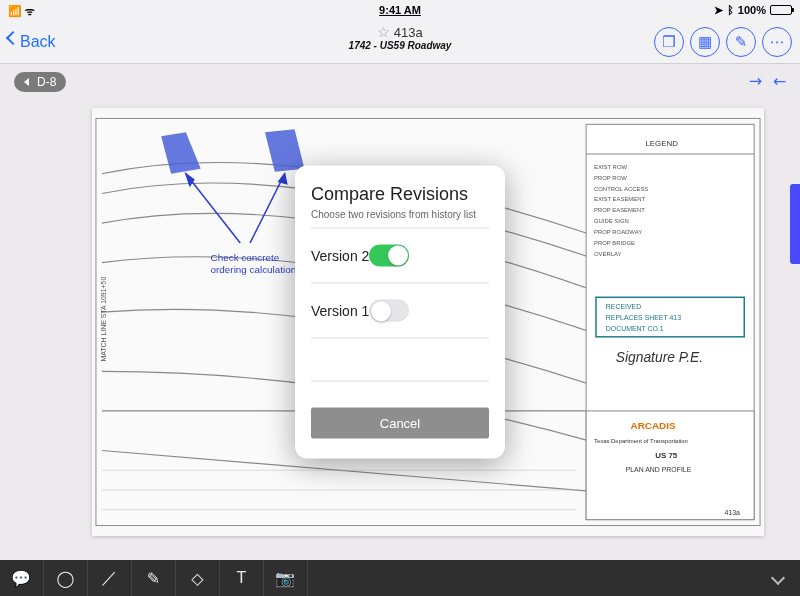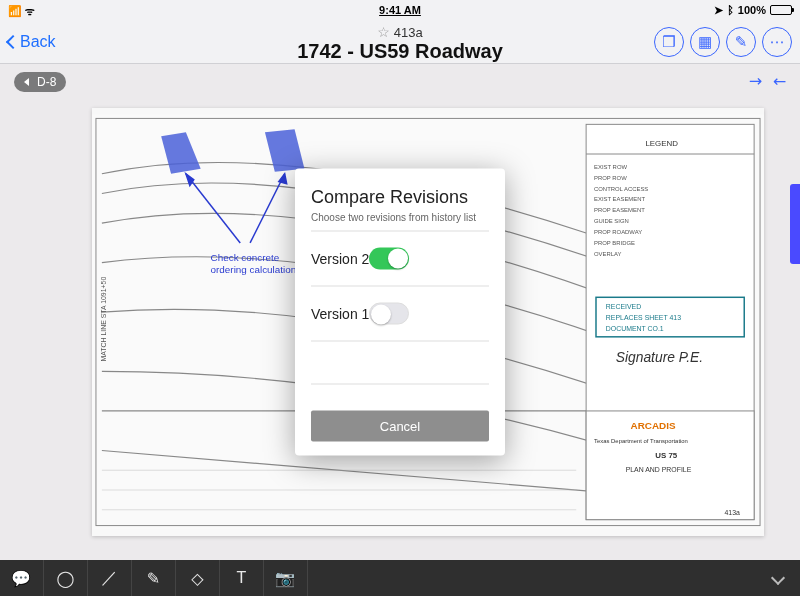--- a/index.html
+++ b/index.html
@@ -8,41 +8,41 @@
   
   .statusbar { height: 20px; display: flex; align-items: center; justify-content: space-between; padding: 0 8px; font-size: 11px; font-weight: 600; color: #000; }
   .statusbar .center { position: absolute; left: 50%; transform: translateX(-50%); text-decoration: underline; }
   .sb-right { display: flex; align-items: center; gap: 4px; }
   .battery { width: 22px; height: 10px; border: 1px solid #000; border-radius: 2px; position: relative; }
   .battery::after { content:""; position:absolute; right:-3px; top:2px; width:2px; height:4px; background:#000; border-radius:0 1px 1px 0;}
   .battery .fill { background:#000; width: 100%; height: 100%; }
 
   
   .navbar { height: 44px; display:flex; align-items:center; position:relative; border-bottom:1px solid #d0d0d4; padding:0 8px; }
-  .back-btn { color:#1f6fff; font-size:16px; display:flex; align-items:center; gap:2px; cursor:pointer; }
+  .back-btn { color:#1f6fff; font-size:16px; display:flex; gap:2px; cursor:pointer; }
   .chev-left { width:10px; height:10px; border-left:2px solid #1f6fff; border-bottom:2px solid #1f6fff; transform:rotate(45deg); }
   .nav-title { position:absolute; left:50%; top:4px; transform:translateX(-50%); text-align:center; }
   .nav-title .line1 { font-size:13px; color:#333; display:flex; align-items:center; justify-content:center; gap:4px;}
   .star { font-size:14px; color:#999; }
-  .nav-title .line2 { font-size:20px; font-weight:600; color:#111; }
+  .nav-title .line2 { font-size:10px; font-weight:600; color:#111;font-style:italic; }
   .nav-right { margin-left:auto; display:flex; gap:6px; }
   .circ-btn { width:30px; height:30px; border:1.5px solid #3a66ff; border-radius:50%; display:flex; align-items:center; justify-content:center; color:#3a66ff; font-size:15px; cursor:pointer; }
 
   
   .content { position:relative; height: calc(596px - 20px - 44px - 36px); background:#eceaec; }
   .badge { position:absolute; top:8px; left:14px; background:#7a7a7b; color:#fff; font-size:12px; padding:3px 10px; border-radius:12px; display:flex; align-items:center; gap:8px;}
   .badge .tri { width:0; height:0; border-top:4px solid transparent; border-bottom:4px solid transparent; border-right:5px solid #fff; }
   .expand { position:absolute; top:8px; right:14px; color:#3a66ff; font-size:16px; letter-spacing:2px;}
   .expand span{ display:inline-block; transform:rotate(45deg);}
   .blueprint { position:absolute; left:92px; top:44px; right:36px; bottom:24px; background:#f8f8f8; box-shadow:0 1px 4px rgba(0,0,0,.2); overflow:hidden;}
   .blueprint svg { width:100%; height:100%; }
   .edge-tab { position:absolute; right:0; top:120px; width:10px; height:80px; background:#4a4aff; border-radius:3px 0 0 3px; }
 
   
-  .modal { position:absolute; left:50%; top:50%; transform:translate(-50%,-50%); width:210px; background:#fff; border-radius:4px; box-shadow:0 6px 30px rgba(0,0,0,.35); padding:18px 16px 14px; z-index:50;}
+  .modal { position:absolute; left:50%; top:50%; transform:translate(-50%,-50%); width:210px; background:#fff; border-radius:12px; box-shadow:0 6px 30px rgba(0,0,0,.35); padding:18px 16px 20px; z-index:50;}
   .modal h2 { font-size:18px; font-weight:400; color:#222; margin-bottom:4px;}
   .modal .sub { font-size:10px; color:#666; margin-bottom:8px;}
   .sep { height:1px; background:#ddd; margin:6px 0;}
   .row { display:flex; align-items:center; padding:10px 0; font-size:14px; color:#222;}
   .toggle { width:40px; height:22px; border-radius:11px; position:relative; transition:.2s; }
   .toggle.on { background:#34c759; }
   .toggle.off { background:#e5e5ea; border:1px solid #ddd;}
   .toggle .knob { position:absolute; top:1px; width:20px; height:20px; background:#fff; border-radius:50%; box-shadow:0 1px 2px rgba(0,0,0,.3);}
   .toggle.on .knob { right:1px; }
   .toggle.off .knob { left:1px; }

